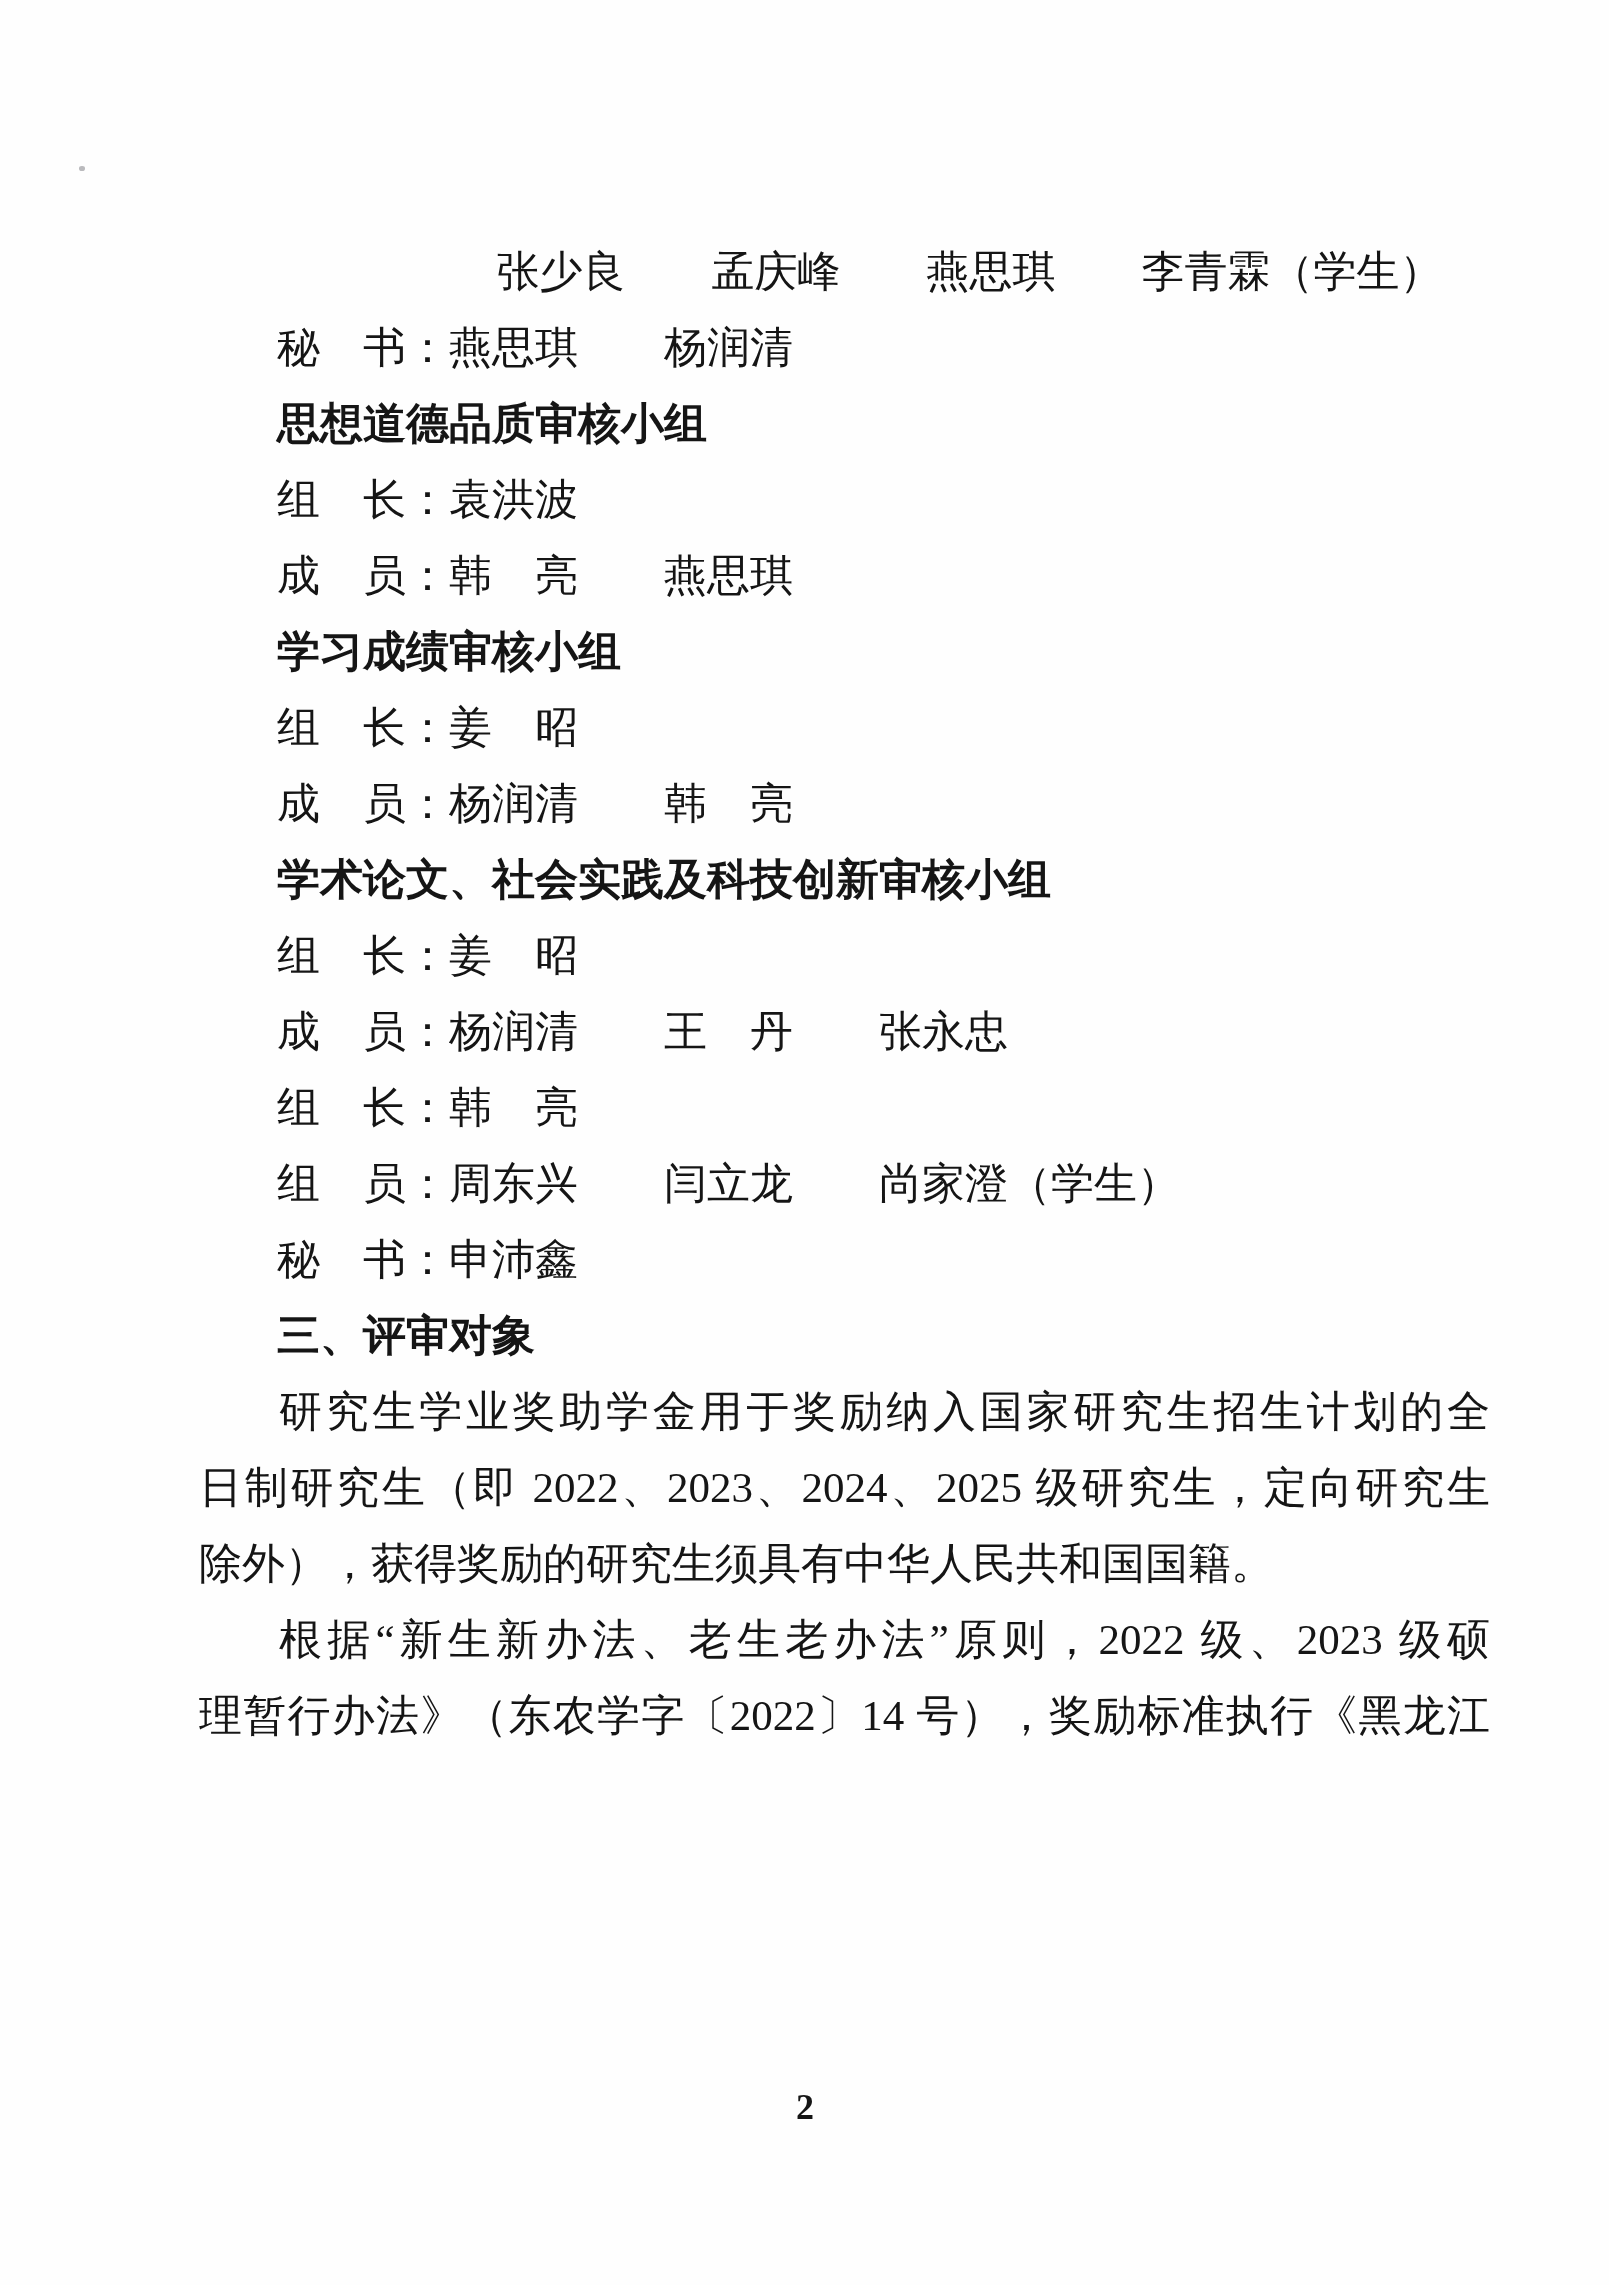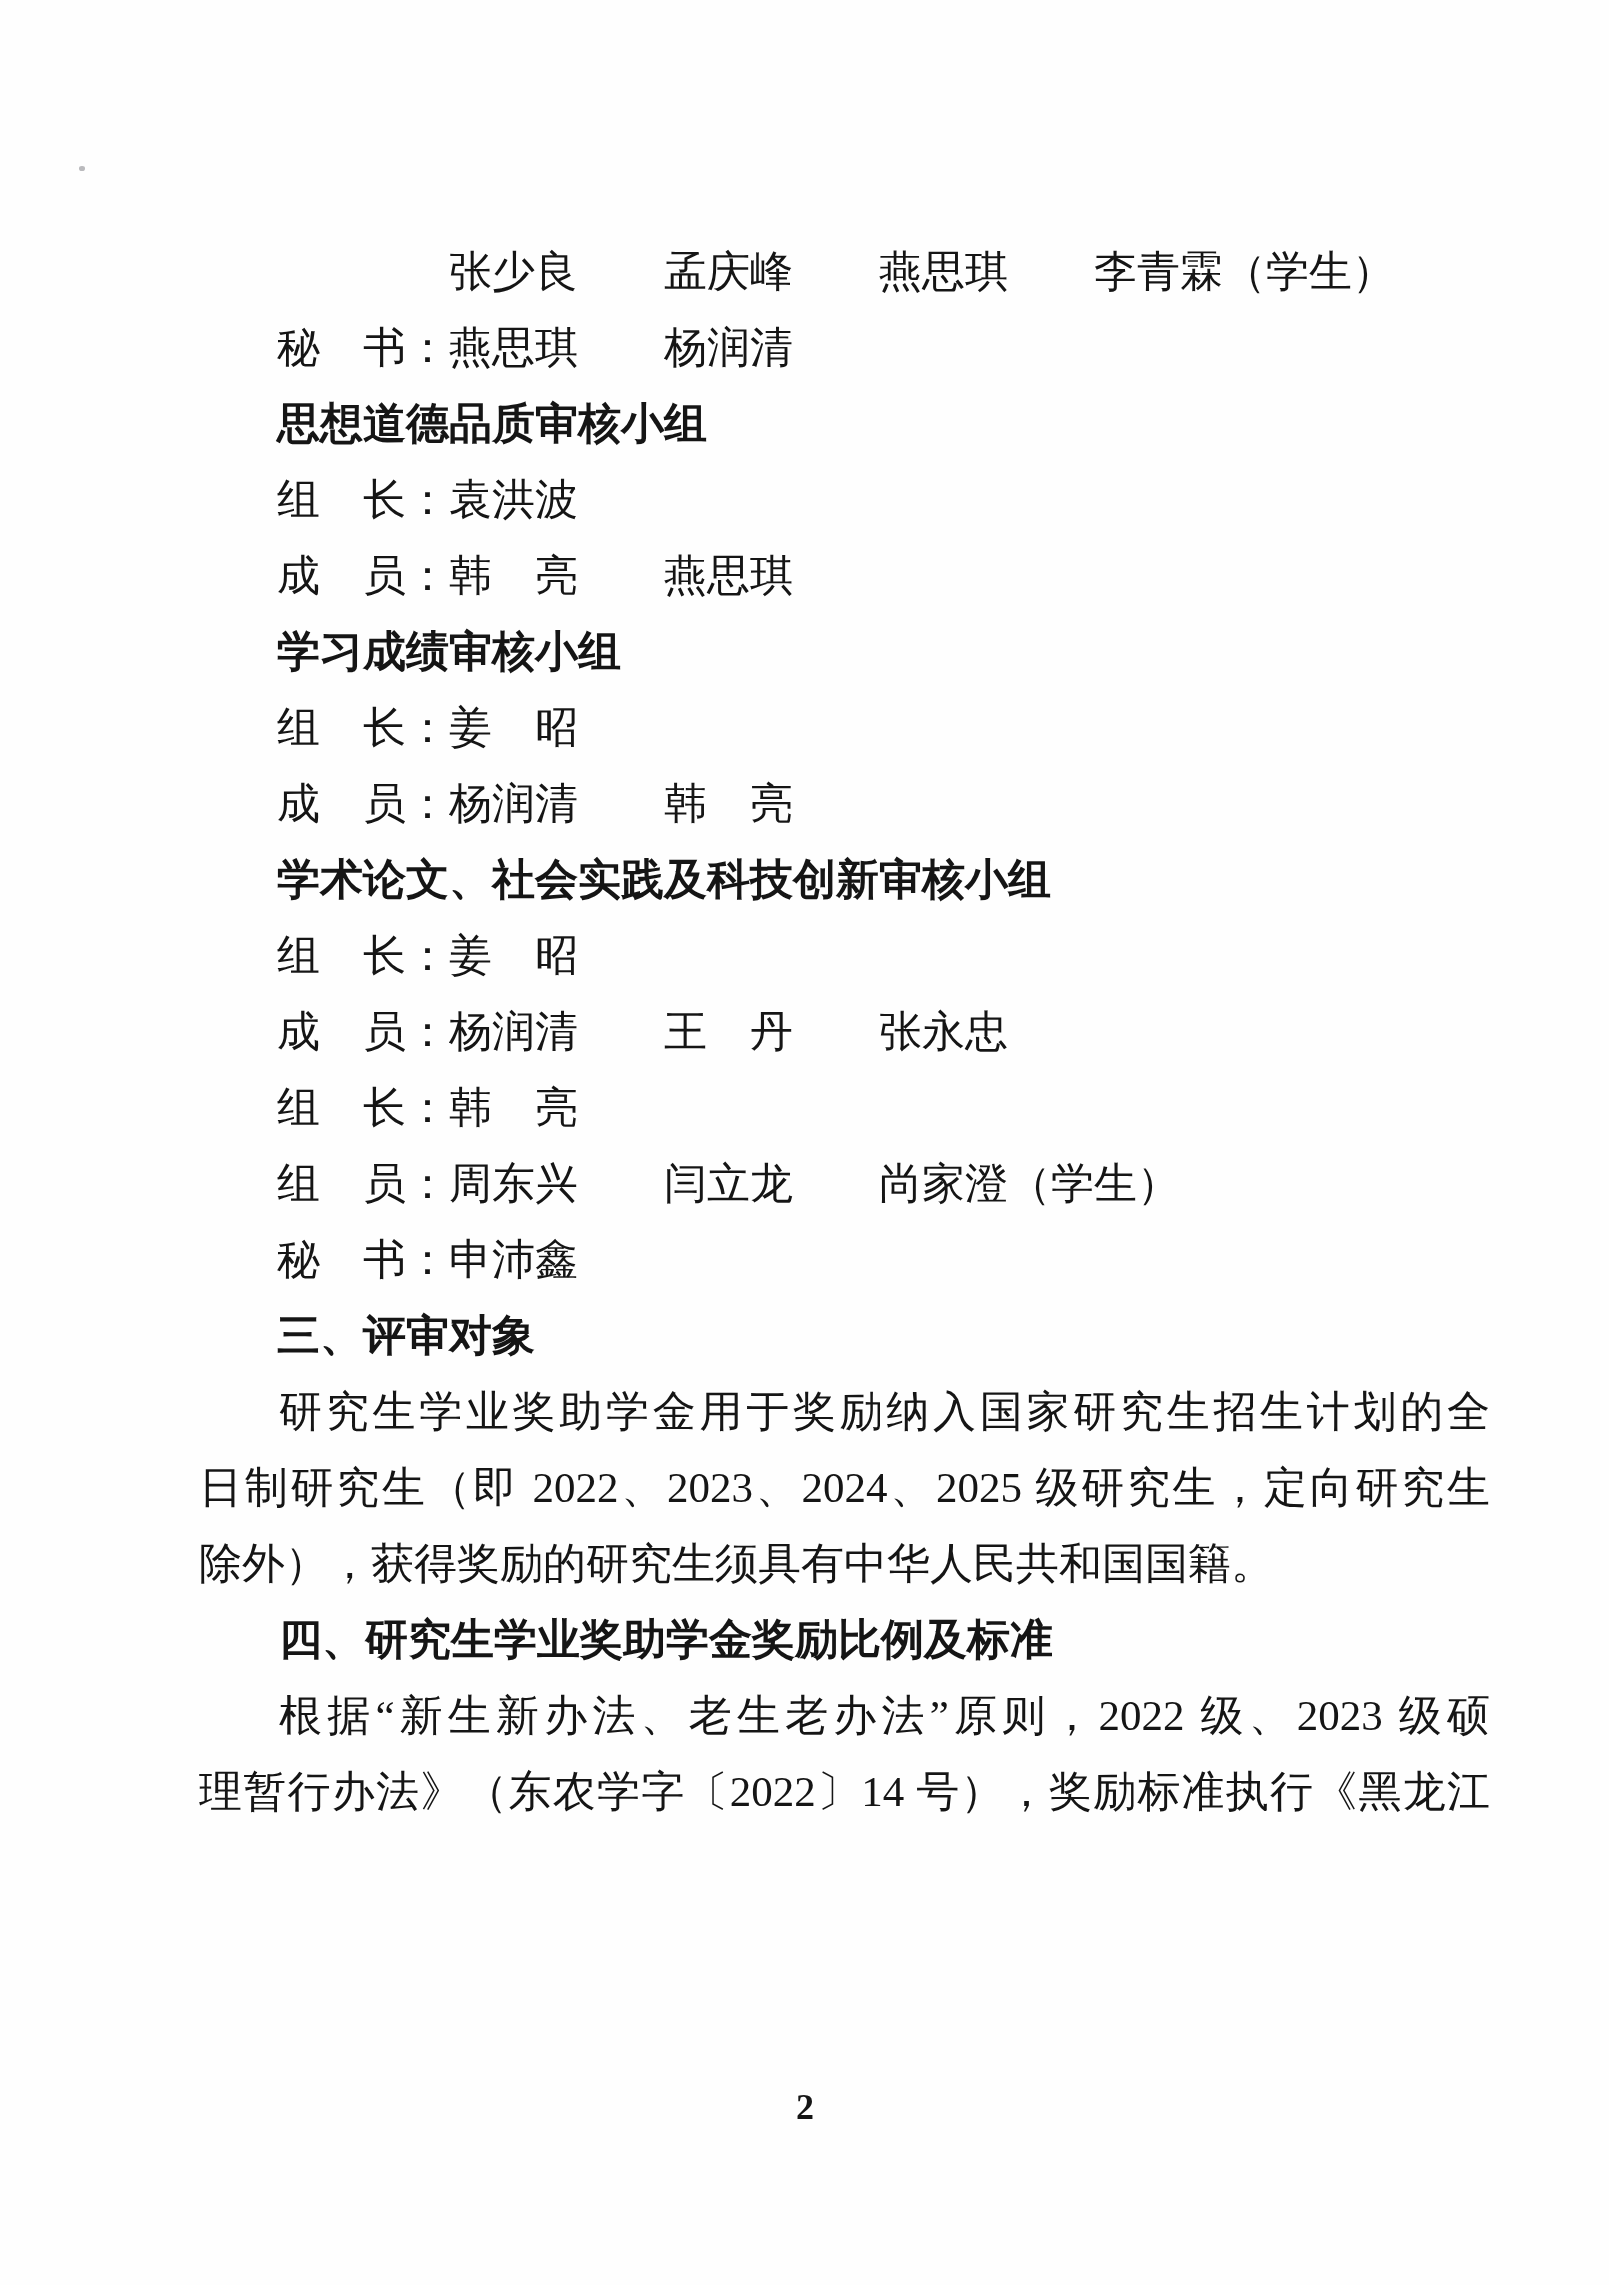--- a/index.html
+++ b/index.html
@@ -14,21 +14,21 @@
   }
   .textblock {
     position: absolute;
     left: 199px;
     top: 234px;
     width: 1291px;
     font-size: 43px;
     line-height: 76px;
   }
   .line { white-space: pre; }
-  .l-names  { padding-left: 250px; }
+  .l-names  { padding-left: 250px; text-align: center; }
   .l-indent { padding-left: 78px; }
   .l-para-first { padding-left: 80px; }
   .bold { font-weight: 700; }
   .fill {
     white-space: normal;
     text-align: justify;
     text-align-last: justify;
   }
   .page-number {
     position: absolute;
@@ -68,21 +68,20 @@
     <div class="line l-indent bold">学术论文、社会实践及科技创新审核小组</div>
     <div class="line l-indent">组　长：姜　昭</div>
     <div class="line l-indent">成　员：杨润清　　王　丹　　张永忠</div>
     <div class="line l-indent">组　长：韩　亮</div>
     <div class="line l-indent">组　员：周东兴　　闫立龙　　尚家澄（学生）</div>
     <div class="line l-indent">秘　书：申沛鑫</div>
     <div class="line l-indent bold">三、评审对象</div>
     <div class="line l-para-first fill">研究生学业奖助学金用于奖励纳入国家研究生招生计划的全</div>
     <div class="line fill">日制研究生（即 2022、2023、2024、2025 级研究生，定向研究生</div>
     <div class="line">除外），获得奖励的研究生须具有中华人民共和国国籍。</div>
-    <div class="line l-para-first bold">四、研究生学业奖助学金奖励比例及标准</div>
     <div class="line l-para-first fill">根据“新生新办法、老生老办法”原则，2022 级、2023 级硕</div>
     <div class="line fill">理暂行办法》（东农学字〔2022〕14 号），奖励标准执行《黑龙江</div>
   </div>
 
   <div class="page-number">2</div>
 
 </div>
 
 
 </body></html>

